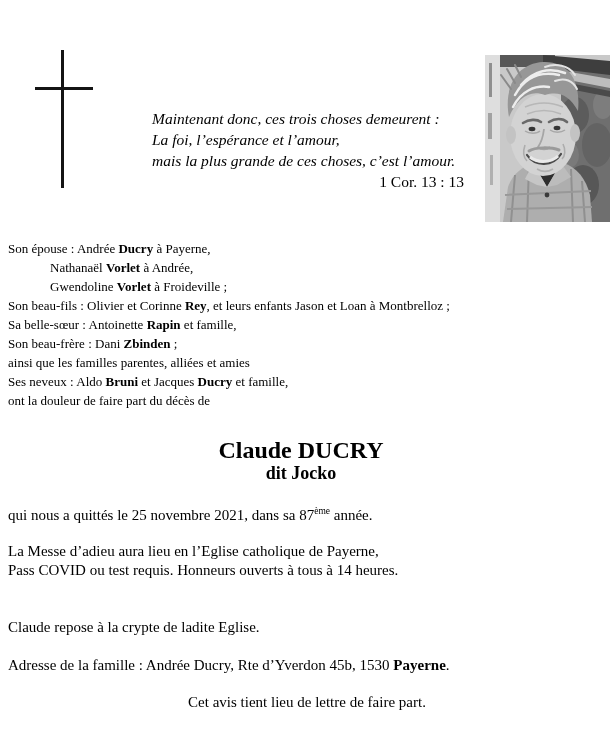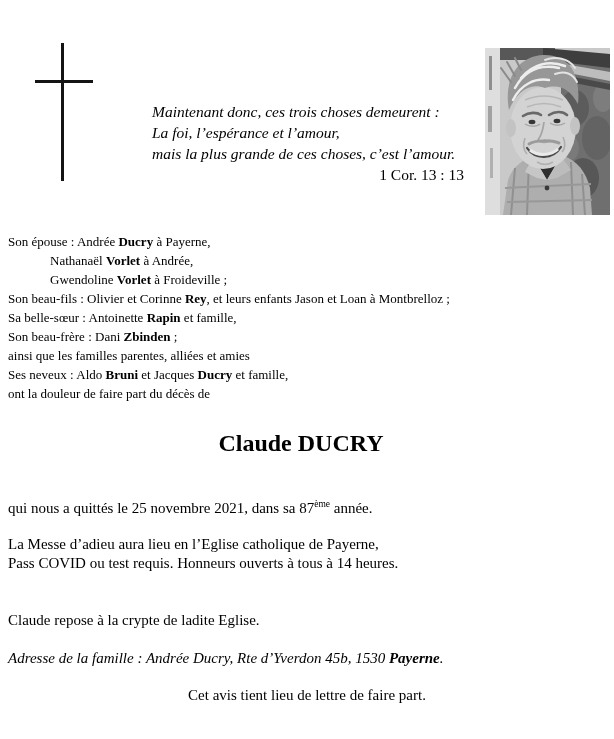--- a/index.html
+++ b/index.html
@@ -4,21 +4,21 @@
 <style>
   html,body{margin:0;padding:0;}
   body{
     width:614px;height:739px;
     background:#ffffff;
     font-family:"Liberation Serif","DejaVu Serif",serif;
     color:#000;
     position:relative;
     overflow:hidden;
   }
-  .page{position:absolute;inset:0;}
+  .page{position:absolute;inset:0;margin-top:7px;}
   
   .cross{position:absolute;left:35px;top:43px;width:58px;height:138px;}
   .cross-v{position:absolute;left:26px;top:0;width:3px;height:138px;background:#141414;}
   .cross-h{position:absolute;left:0;top:37px;width:58px;height:3px;background:#141414;}
   
   .quote{
     position:absolute;left:152px;top:101px;width:312px;
     font-style:italic;font-size:15.5px;line-height:21px;
   }
   .quote-ref{font-style:normal;text-align:right;}
@@ -31,21 +31,21 @@
   .indented{padding-left:42px;}
   .b{font-weight:bold;}
   sup{font-size:9.5px;line-height:0;}
   .name-block{position:absolute;left:0;top:430px;width:602px;text-align:center;}
   .deceased-name{font-size:24px;font-weight:bold;line-height:26px;}
   .deceased-nickname{font-size:18px;font-weight:bold;line-height:21px;}
   .para{position:absolute;left:8px;font-size:15px;line-height:19px;width:600px;}
   .p-death{top:499px;}
   .p-ceremony{top:535px;}
   .p-repose{top:611px;}
-  .p-address{top:649px;font-style:italic;}
+  .p-address{top:649px;}
   .p-footer{top:686px;left:8px;width:598px;text-align:center;}
 </style>
 </head>
 <body>
 
 <div class="page">
 
   <div class="cross">
     <div class="cross-v"></div>
     <div class="cross-h"></div>
@@ -125,20 +125,21 @@
       <div class="line"><span>Son beau-fils : Olivier et Corinne </span><span class="b">Rey</span><span>, et leurs enfants Jason et Loan à Montbrelloz ;</span></div>
       <div class="line"><span>Sa belle-sœur : Antoinette </span><span class="b">Rapin</span><span> et famille,</span></div>
       <div class="line"><span>Son beau-frère : Dani </span><span class="b">Zbinden</span><span> ;</span></div>
       <div class="line"><span>ainsi que les familles parentes, alliées et amies</span></div>
       <div class="line"><span>Ses neveux : Aldo </span><span class="b">Bruni</span><span> et Jacques </span><span class="b">Ducry</span><span> et famille,</span></div>
       <div class="line"><span>ont la douleur de faire part du décès de</span></div>
     </div>
 
   <div class="name-block">
     <div class="deceased-name">Claude DUCRY</div>
+    <div class="deceased-nickname">dit Jocko</div>
   </div>
 
   <div class="para p-death"><span>qui nous a quittés le 25 novembre 2021, dans sa 87</span><sup>ème</sup><span> année.</span></div>
 
   <div class="para p-ceremony">
     <div class="line">La Messe d’adieu aura lieu en l’Eglise catholique de Payerne,</div>
     <div class="line">Pass COVID ou test requis. Honneurs ouverts à tous à 14 heures.</div>
   </div>
 
   <div class="para p-repose">Claude repose à la crypte de ladite Eglise.</div>

